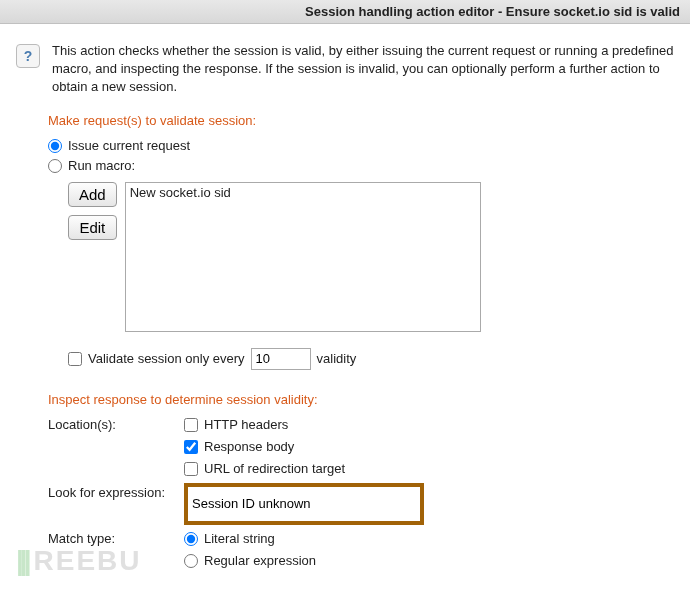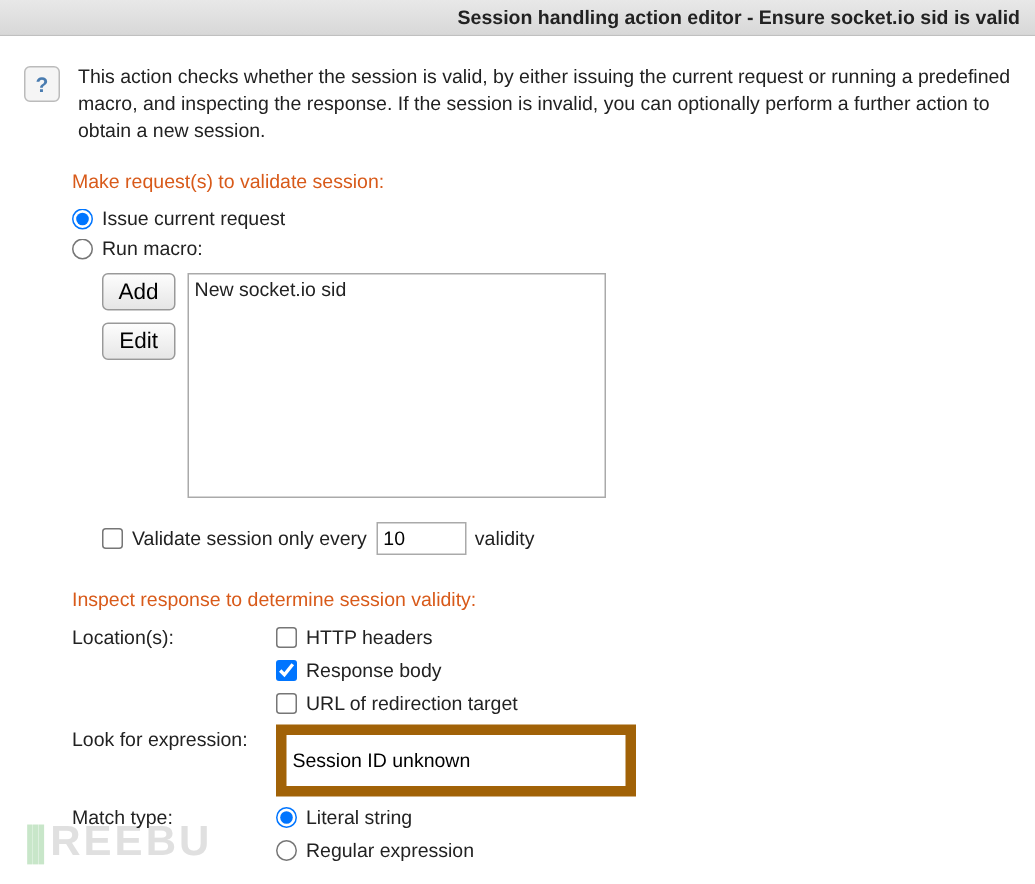--- a/index.html
+++ b/index.html
@@ -87,21 +87,21 @@
   font-family: inherit;
   font-size: 15px;
   padding: 3px 10px;
   border: 1px solid #999;
   border-radius: 4px;
   background: linear-gradient(#fdfdfd, #e6e6e6);
   cursor: pointer;
   min-width: 44px;
 }
 .macro-list {
-  width: 279px;
+  width: 356px;
   height: 150px;
   border: 1px solid #aaa;
   background: #fff;
   padding: 2px 4px;
   font-size: 13px;
 }
 .validate-row {
   display: flex;
   align-items: center;
   gap: 6px;
@@ -127,21 +127,21 @@
   padding-top: 2px;
 }
 .options-col {
   display: flex;
   flex-direction: column;
   gap: 2px;
 }
 .expr-input {
   width: 240px;
   height: 36px;
-  border: 7px solid #a16207;
+  border: 4px solid #a16207;
   padding: 17px 4px;
   font-family: inherit;
   font-size: 13px;
 }
 .watermark {
   position: absolute;
   left: 16px;
   bottom: 12px;
   font-size: 28px;
   font-weight: bold;

